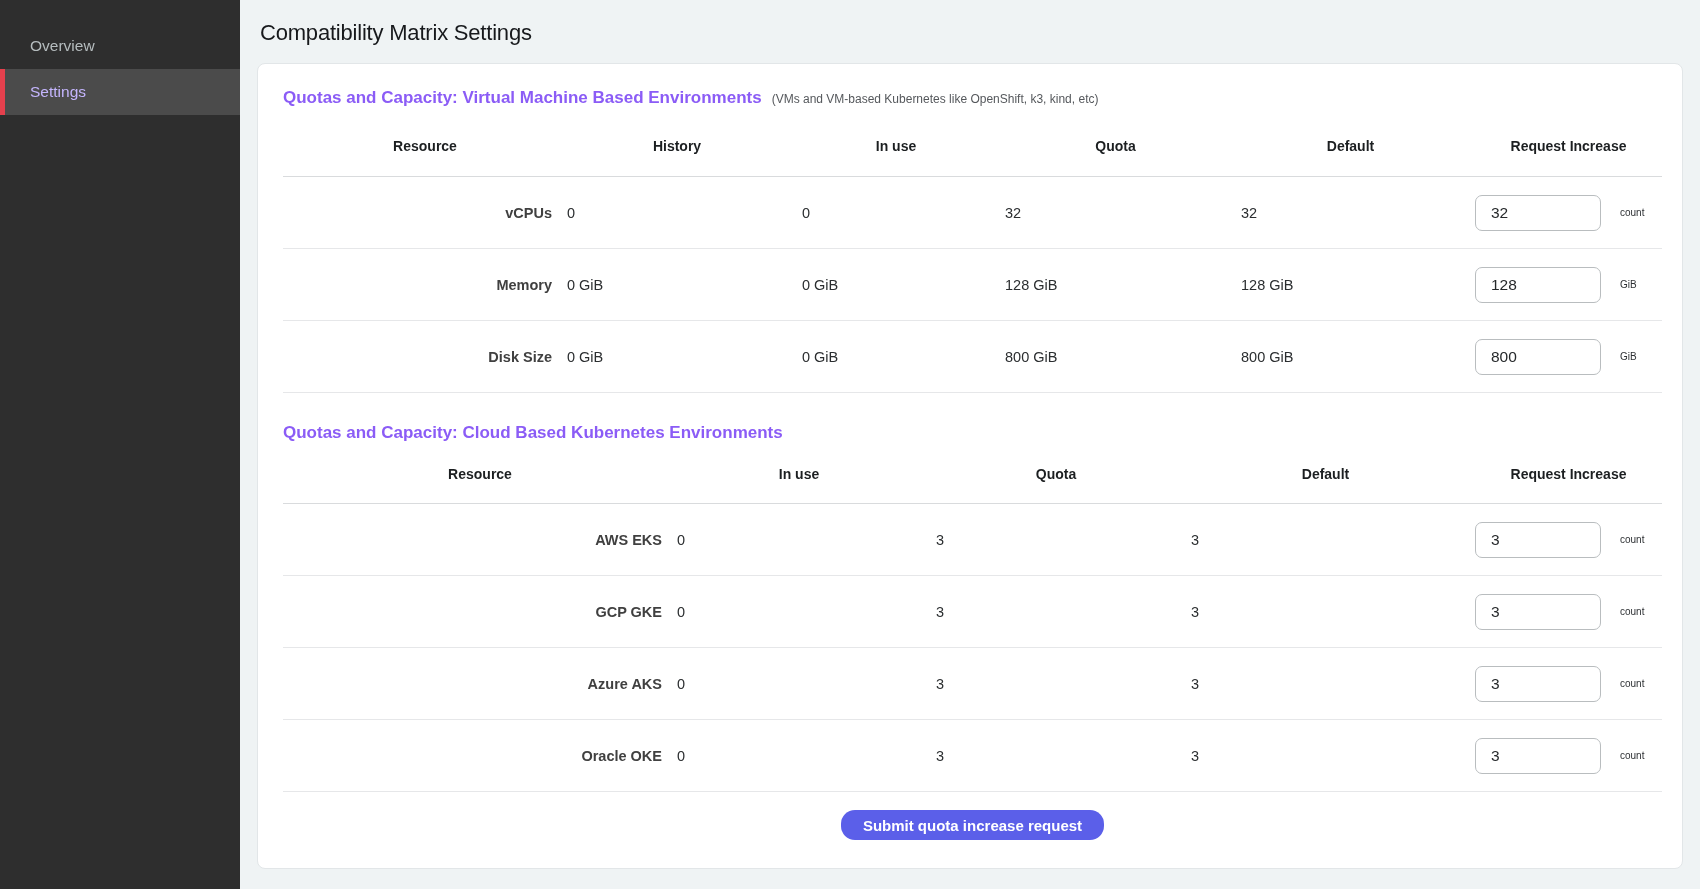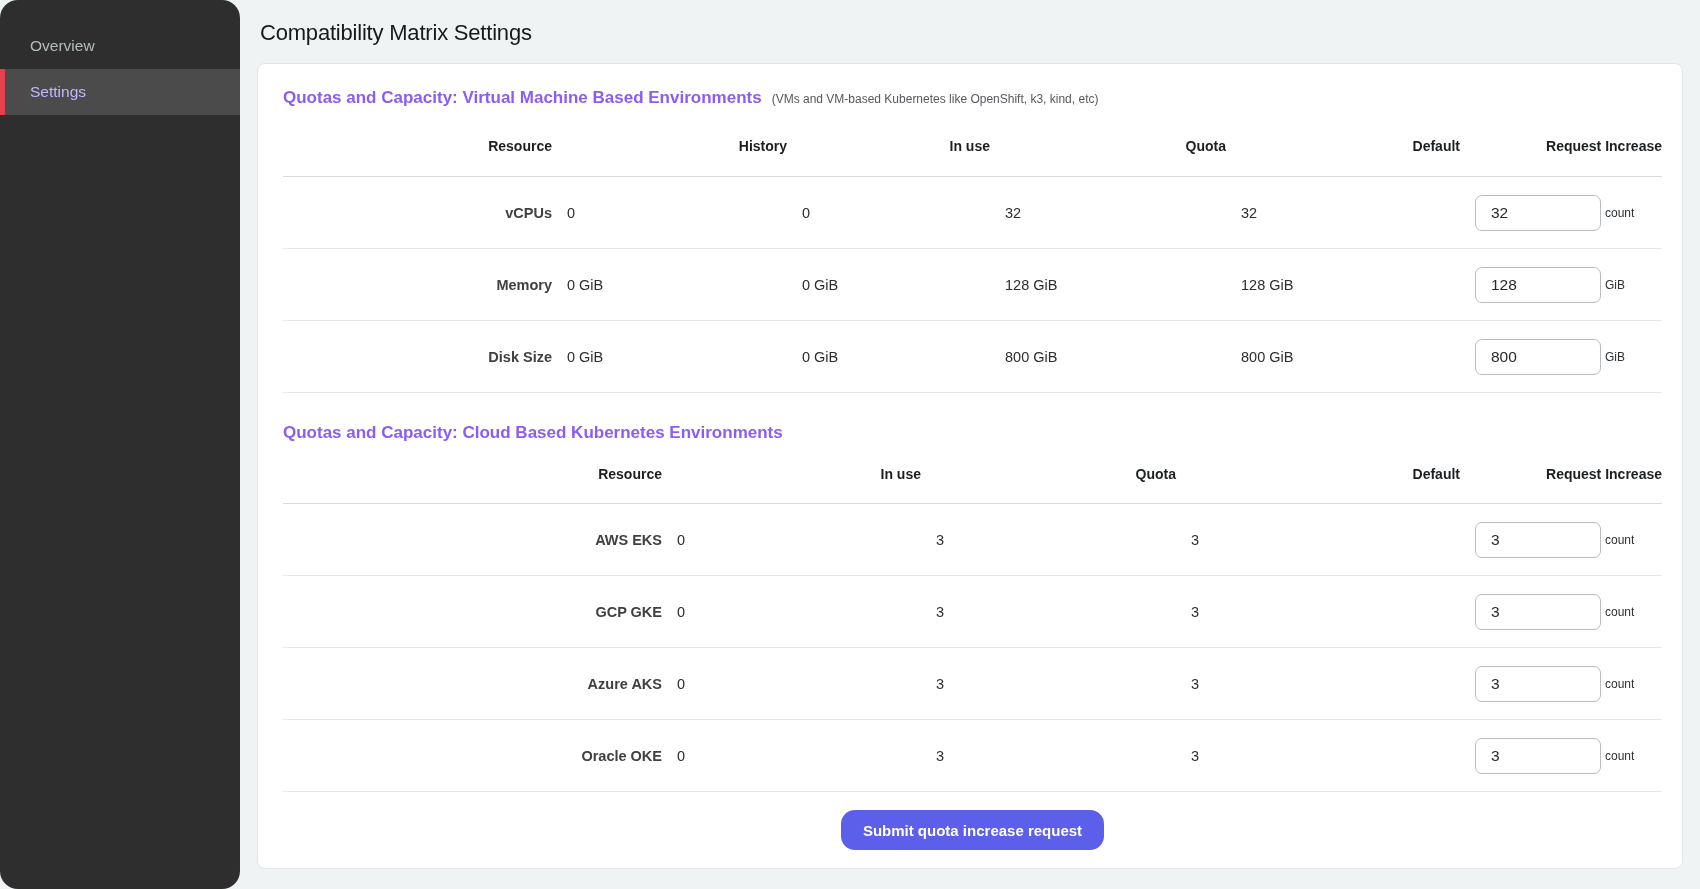--- a/index.html
+++ b/index.html
@@ -10,21 +10,20 @@
     background: #eff3f4;
     overflow: hidden;
   }
   .app { display: flex; width: 1700px; height: 889px; }
 
   
   .sidebar {
     width: 240px; min-width: 240px; height: 100%;
     background: #2e2e2e;
     padding-top: 23px;
-    border-radius: 18px;
   }
   .nav-item {
     height: 46px;
     display: flex; align-items: center;
     padding-left: 25px;
     border-left: 5px solid transparent;
     font-size: 15.5px;
     color: #b5bcbe;
     cursor: pointer;
   }
@@ -50,21 +49,21 @@
     padding: 24px 20px 18px 25px;
   }
 
   .section-head { display: flex; align-items: baseline; gap: 10px; }
   .section-heading { margin: 0; font-size: 17px; font-weight: 700; color: #8b5cf6; }
   .section-heading.second { margin-top: 30px; }
   .section-sub { font-size: 12px; color: #55585c; }
 
   table { width: 100%; border-collapse: collapse; table-layout: fixed; }
   th {
-    text-align: right;
+    text-align: center;
     font-size: 14px; font-weight: 700; color: #1c1f21;
     padding: 30px 0 22px 15px;
     border-bottom: 1px solid #d9dbdd;
     white-space: nowrap;
   }
   .t2 th { padding: 23px 0 21px 15px; }
   td {
     font-size: 14.5px; color: #2b2e30;
     padding: 0 0 0 15px;
     height: 72px;
@@ -74,25 +73,25 @@
   td.resource { font-weight: 700; color: #404040; text-align: right; }
 
   .req-wrap { display: flex; align-items: center; }
   .qty-input {
     width: 126px; height: 36px;
     border: 1px solid #b9bdbf; border-radius: 7px;
     padding: 0 10px 0 15px;
     font-size: 15.5px; color: #26292b;
     font-family: inherit; background: #ffffff;
   }
-  .unit { margin-left: 4px; font-size: 12px; color: #2e3134; }
+  .unit { margin-left: 19px; font-size: 10px; color: #2e3134; }
 
   .submit-row { display: flex; justify-content: center; margin-top: 18px; }
   .submit-btn {
-    height: 40px; padding: 0 22px;
+    height: 30px; padding: 0 22px;
     background: var(--accent, #5b5fe9);
     color: #ffffff;
     border: none; border-radius: 14px;
     font-size: 15px; font-weight: 700;
     font-family: inherit; cursor: pointer;
   }
 </style>
 </head>
 <body>
 

